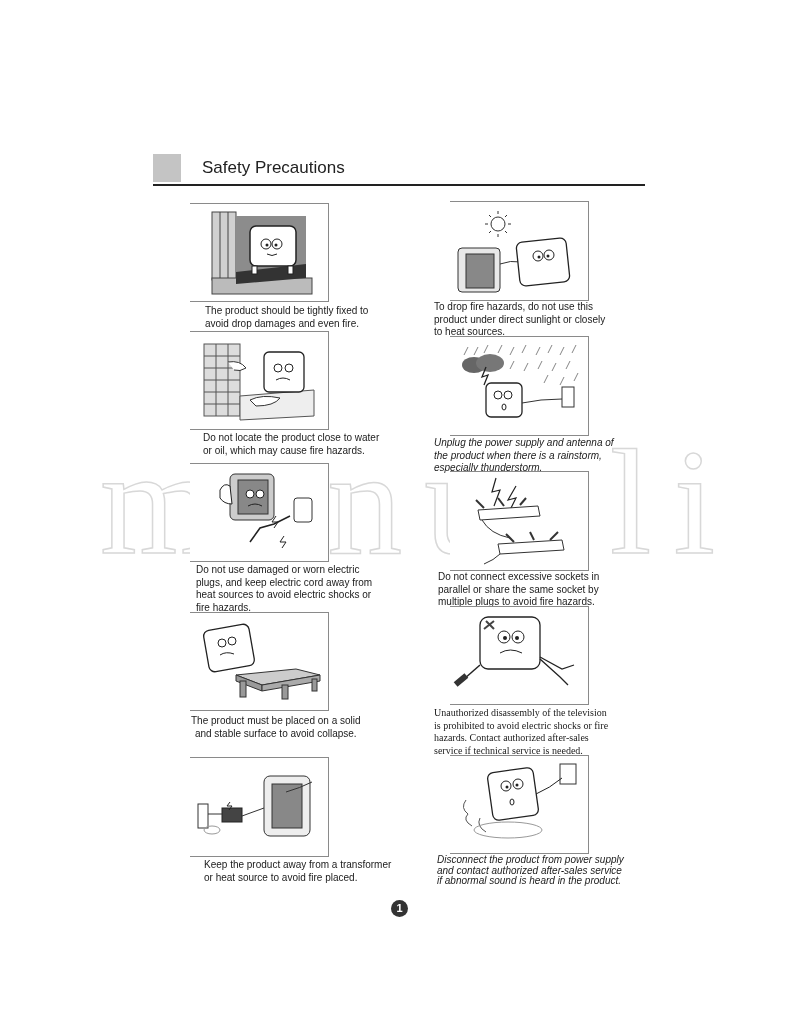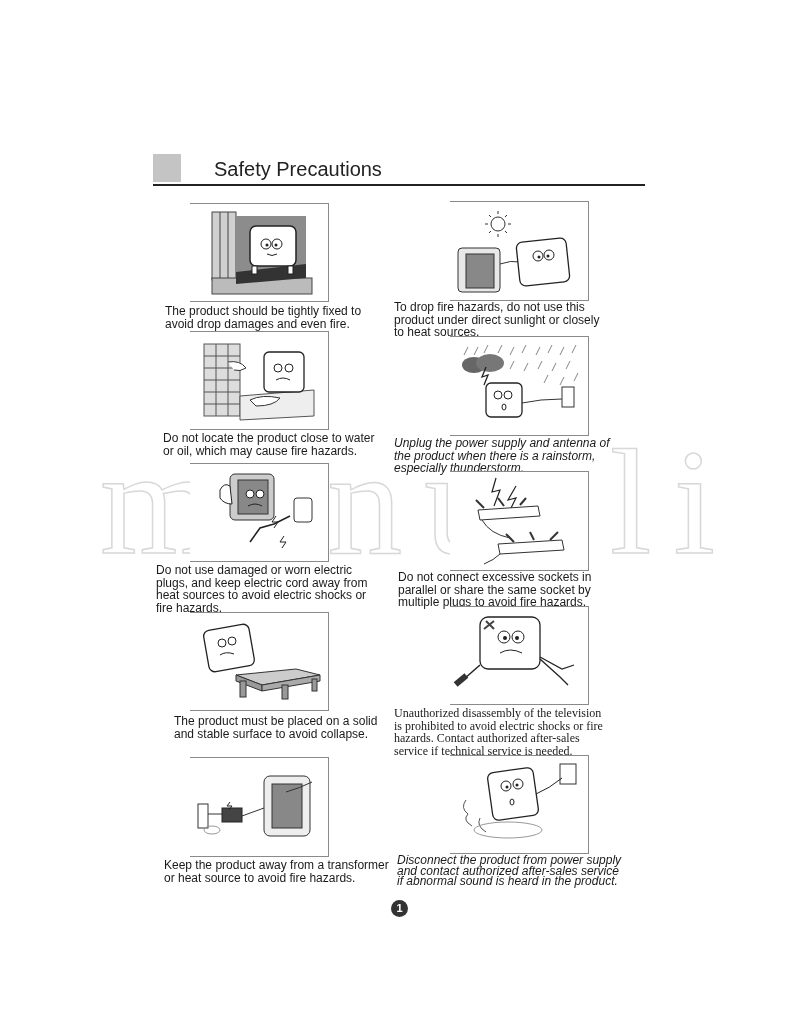--- a/index.html
+++ b/index.html
@@ -1,23 +1,23 @@
 <!DOCTYPE html>
 <html><head>
 <meta charset="utf-8">
 <style>
   html, body { margin:0; padding:0; background:#ffffff; }
   body { width:800px; height:1036px; position:relative; overflow:hidden; font-family:"Liberation Sans", sans-serif; color:#1a1a1a; }
   .header-square { position:absolute; left:153px; top:154px; width:28px; height:28px; background:#c4c4c4; }
-  .page-title { position:absolute; left:202px; top:158px; font-size:20px; color:#222;margin-left:12px; }
+  .page-title { position:absolute; left:202px; top:158px; font-size:17px; color:#222; }
   .header-rule { position:absolute; left:153px; top:184px; width:492px; height:2px; background:#222; }
 
   .frame { position:absolute; border-top:1.5px solid #8a8a8a; border-right:1.5px solid #8a8a8a; border-bottom:1.5px solid #8a8a8a; background:#fff; }
   .frame svg { position:absolute; left:0; top:0; width:100%; height:100%; }
-  .caption { position:absolute; font-size:12px; line-height:12.5px; color:#1a1a1a; white-space:pre-line; }
+  .caption { position:absolute; font-size:10px; line-height:12.5px; color:#1a1a1a; white-space:pre-line;margin-left:40px; }
 
   .watermark { position:absolute; left:100px; top:462px; width:600px; height:120px; pointer-events:none; }
   .watermark span { font-family:"Liberation Serif", serif; font-size:150px; letter-spacing:22px; color:transparent; -webkit-text-stroke:1.5px #d8d8d8; position:absolute; left:0; top:-46px; }
 
   .page-number { position:absolute; left:391px; top:900px; width:17px; height:17px; border-radius:50%; background:#333; color:#fff; font-size:11px; font-weight:bold; text-align:center; line-height:17px; }
 </style>
 </head>
 <body>
 
 <div class="header-square"></div>
@@ -187,21 +187,21 @@
       <circle cx="42" cy="28" r="4" fill="#fff" stroke="#222"></circle>
     <path d="M30 42 Q36 38 44 41" stroke="#222" fill="none"></path>
     <polygon points="46,62 106,56 130,62 72,72" fill="#ccc" stroke="#333"></polygon>
     <polygon points="46,62 72,72 72,78 46,68" fill="#999" stroke="#333"></polygon>
     <polygon points="72,72 130,62 130,68 72,78" fill="#aaa" stroke="#333"></polygon>
     <rect x="50" y="68" width="6" height="16" fill="#999" stroke="#333"></rect>
     <rect x="92" y="72" width="6" height="14" fill="#999" stroke="#333"></rect>
     <rect x="122" y="66" width="5" height="12" fill="#999" stroke="#333"></rect>
   </svg>
 </div>
-<div class="caption" style="left:174px; top:715px;">The product must be placed on a solid
+<div class="caption" style="left:151px; top:715px;text-align:center;">The product must be placed on a solid
 and stable surface to avoid collapse.</div>
 
 <div class="frame" style="left:450px; top:606px; width:138px; height:97px;">
   <svg viewBox="0 0 138 97">
     <rect x="30" y="10" width="60" height="52" rx="8" fill="#fff" stroke="#222" stroke-width="1.3"></rect>
     <path d="M34 22 L44 14 M36 14 L44 22" stroke="#444" stroke-width="2"></path>
     <circle cx="54" cy="30" r="6" fill="#fff" stroke="#222"></circle>
       <circle cx="68" cy="30" r="6" fill="#fff" stroke="#222"></circle>
     <circle cx="55" cy="31" r="2" fill="#222"></circle>
       <circle cx="67" cy="31" r="2" fill="#222"></circle>
@@ -222,21 +222,21 @@
     <rect x="82" y="26" width="30" height="44" fill="#888" stroke="#333"></rect>
     <path d="M96 34 Q110 30 122 24" stroke="#333" fill="none"></path>
     <rect x="8" y="46" width="10" height="24" fill="#fff" stroke="#333"></rect>
     <rect x="32" y="50" width="20" height="14" fill="#444" stroke="#222"></rect>
     <path d="M18 56 L32 56 M52 58 L74 50" stroke="#333" fill="none"></path>
     <polyline points="40,44 37,48 42,48 39,52" fill="none" stroke="#222"></polyline>
     <ellipse cx="22" cy="72" rx="8" ry="4" fill="none" stroke="#999"></ellipse>
   </svg>
 </div>
 <div class="caption" style="left:164px; top:859px;">Keep the product away from a transformer
-or heat source to avoid fire hazards.</div>
+or heat source to avoid fire placed.</div>
 
 <div class="frame" style="left:450px; top:755px; width:138px; height:97px;">
   <svg viewBox="0 0 138 97">
     <rect x="40" y="14" width="46" height="48" rx="6" fill="#fff" stroke="#222" stroke-width="1.3" transform="rotate(-8 63 38)"></rect>
     <circle cx="56" cy="30" r="5" fill="#fff" stroke="#222"></circle>
       <circle cx="68" cy="28" r="5" fill="#fff" stroke="#222"></circle>
     <circle cx="57" cy="31" r="1.5" fill="#222"></circle>
       <circle cx="67" cy="29" r="1.5" fill="#222"></circle>
     <ellipse cx="62" cy="46" rx="2" ry="3" fill="#fff" stroke="#222"></ellipse>
     <rect x="110" y="8" width="16" height="20" fill="#fff" stroke="#333"></rect>

